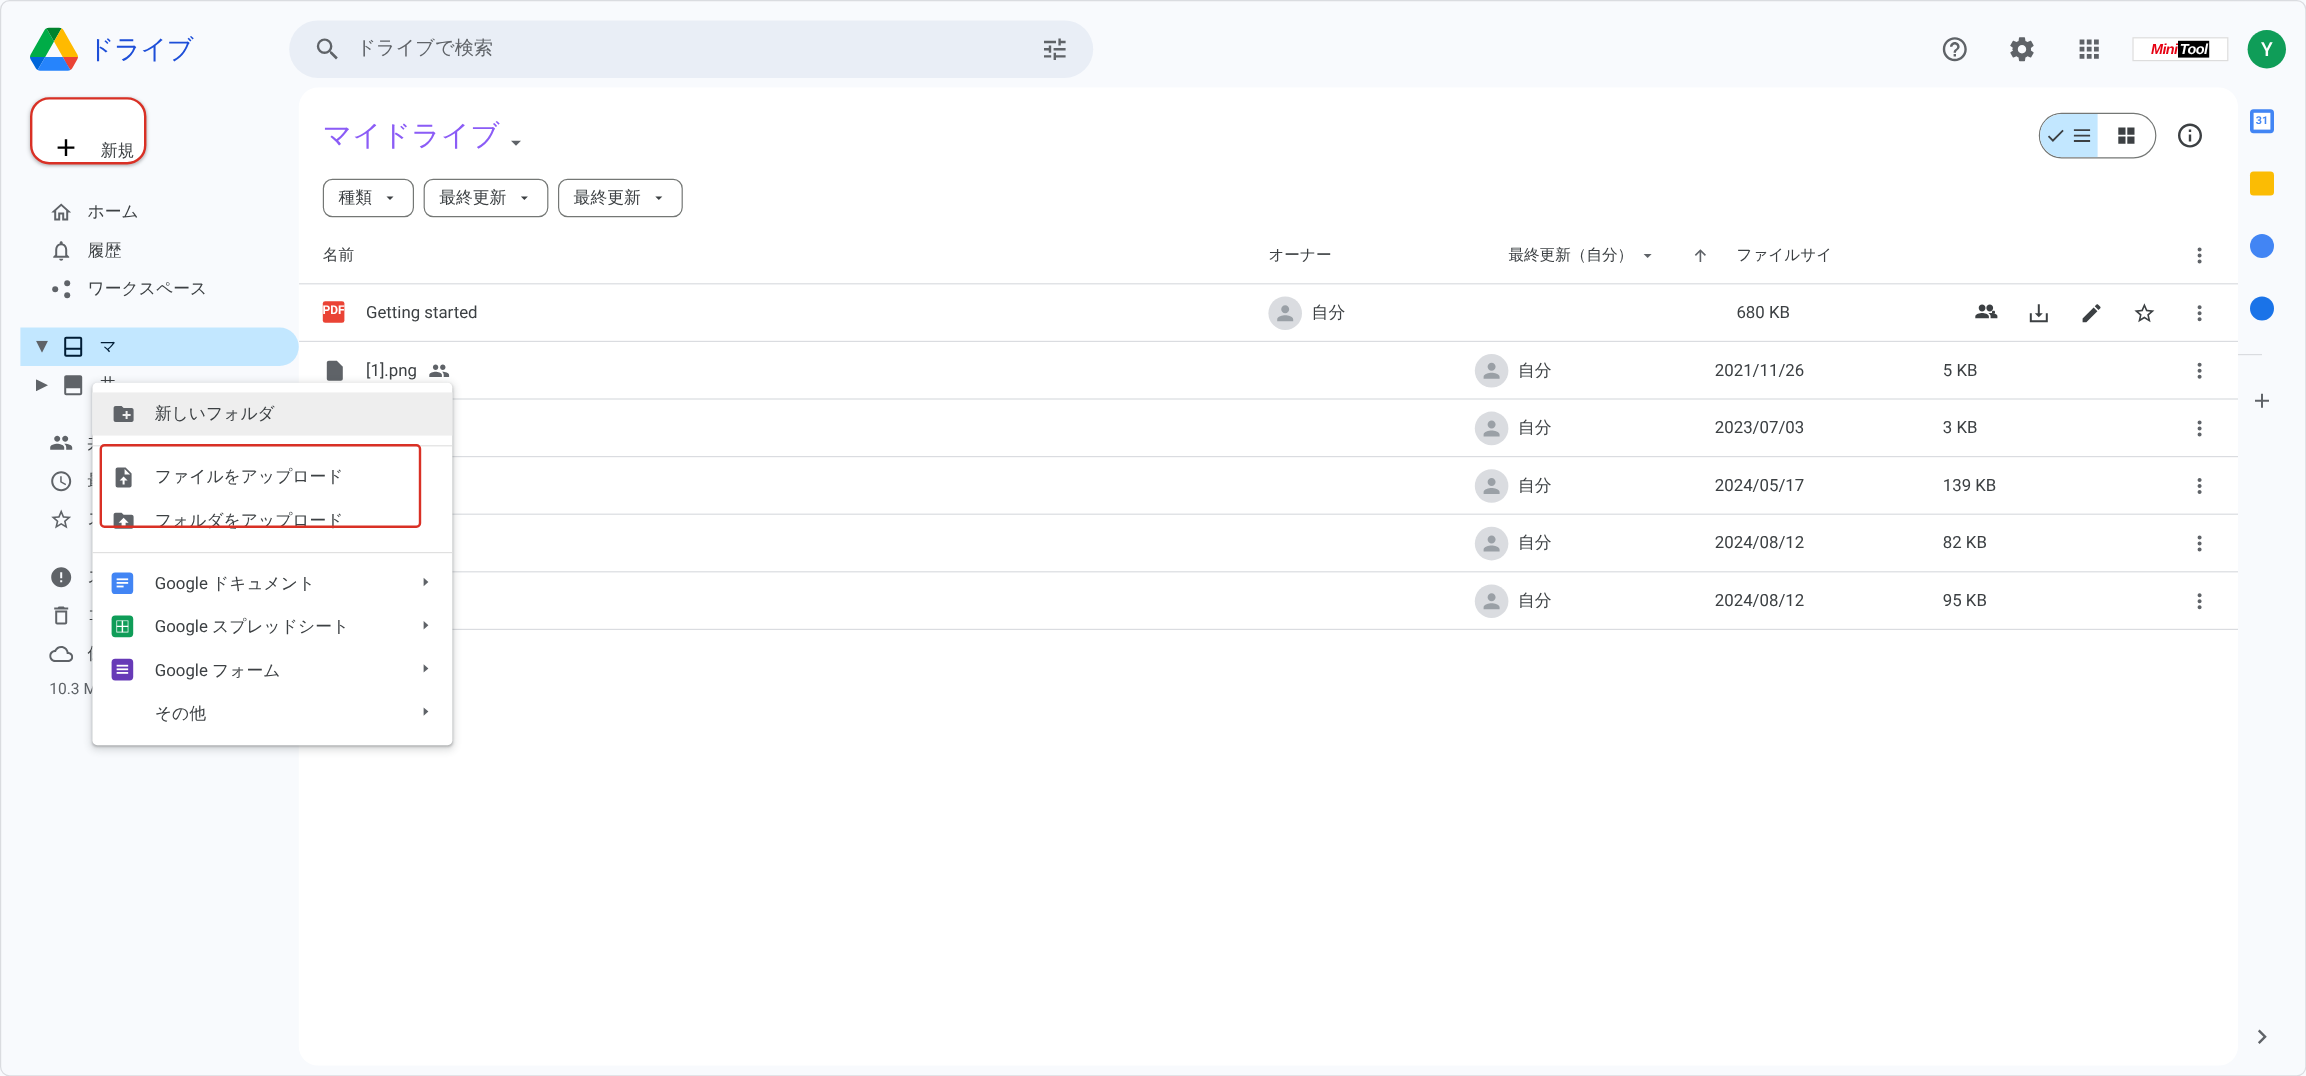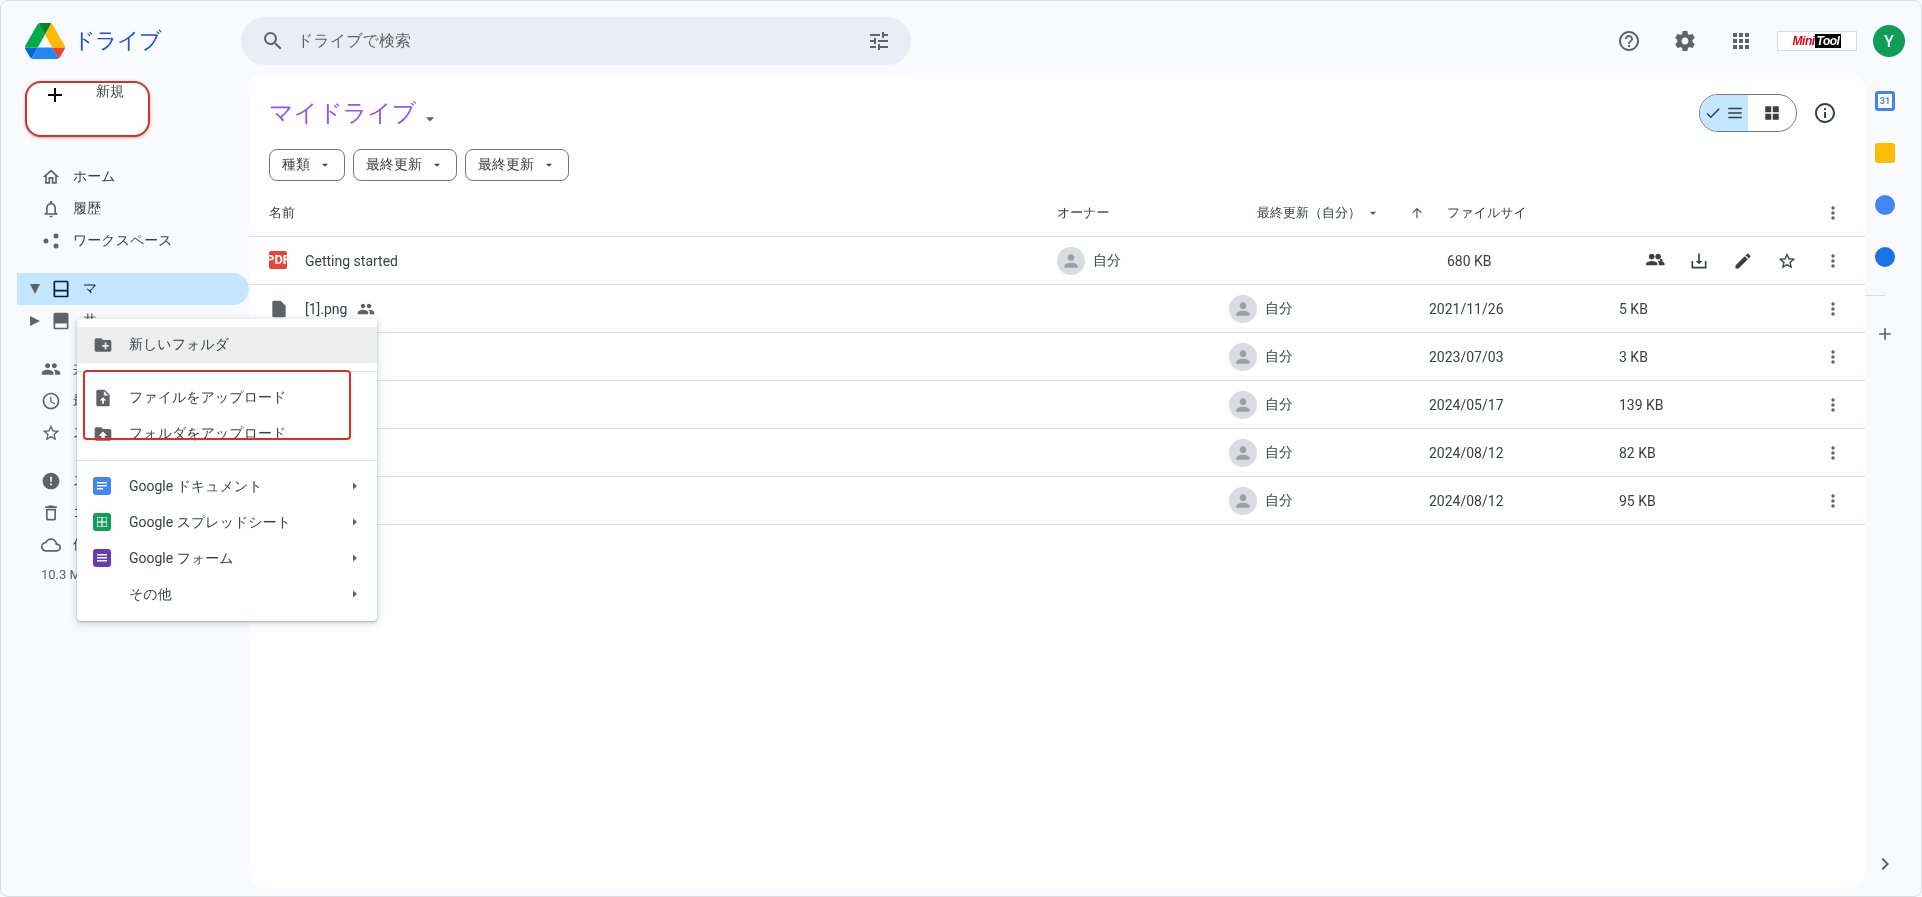--- a/index.html
+++ b/index.html
@@ -22,21 +22,21 @@
 .hicon { width: 40px; height: 40px; border-radius: 50%; display: flex; align-items: center; justify-content: center; cursor: pointer; }
 .hicon svg { width: 24px; height: 24px; fill: #5f6368; }
 .brand-img { width: 80px; height: 20px; background: #fff; border: 1px solid #ddd; display: flex; align-items: center; justify-content: center; font-family: Arial; font-weight: bold; font-size: 12px; font-style: italic; letter-spacing: -0.5px;}
 .brand-red { color: #e60012; }
 .brand-black { background:#000; color:#fff; padding:0 2px; }
 .avatar { width: 32px; height: 32px; border-radius: 50%; background: #0f9d58; color: #fff; display: flex; align-items: center; justify-content: center; font-weight: 500; font-size: 16px; }
 
 
 .body { display: flex; flex: 1; min-height: 0; }
 .sidebar { width: 240px; padding: 8px 0 0 8px; flex-shrink: 0; position: relative; }
-.new-btn { display: inline-flex; align-items: flex-start; gap: 29px; height: 56px; padding: 0 24px 0 16px; border-radius: 16px; background: #fff; box-shadow: 0 1px 2px rgba(0,0,0,.15), 0 1px 3px 1px rgba(0,0,0,.1); cursor: pointer; margin: 0 0 8px 8px; border: 2.5px solid #d93025; }
+.new-btn { display: inline-flex; align-items: flex-end; gap: 17px; height: 56px; padding: 0 8px 0 16px; border-radius: 16px; background: #fff; box-shadow: 0 1px 2px rgba(0,0,0,.15), 0 1px 3px 1px rgba(0,0,0,.1); cursor: pointer; margin: 0 0 8px 8px; border: 2.5px solid #d93025; }
 .new-btn svg { width: 24px; height: 24px; }
 .new-btn span { font-size: 14px; font-weight: 500; color: #3c4043; }
 .side-items { margin-top: 16px; }
 .side-item { display: flex; align-items: center; height: 32px; padding: 0 12px 0 24px; border-radius: 0 16px 16px 0; cursor: pointer; gap: 12px; font-size: 14px; color: #3c4043; position: relative; }
 .side-item.indent { padding-left: 12px; }
 .side-item.active { background: #c2e7ff; font-weight: 500; color:#001d35; }
 .side-item.active.highlighted-row { padding-left: 12px; }
 .expand-tri { width: 12px; height: 12px; display: flex; align-items: center; justify-content: center; margin-right: -2px; }
 .expand-tri svg { width:10px; height:10px; fill:#5f6368; }
 .side-ico { width: 20px; height: 20px; fill: #5f6368; flex-shrink: 0; }
@@ -333,21 +333,21 @@
           <div class="c-actions more-ico">
               <svg viewBox="0 0 24 24">
                 <path d="M12 8c1.1 0 2-.9 2-2s-.9-2-2-2-2 .9-2 2 .9 2 2 2zm0 2c-1.1 0-2 .9-2 2s.9 2 2 2 2-.9 2-2-.9-2-2-2zm0 6c-1.1 0-2 .9-2 2s.9 2 2 2 2-.9 2-2-.9-2-2-2z"></path>
               </svg>
             </div>
         </div>
         <div id="table-body">
             <div class="trow hovrow">
     <div class="c-name">
                 <span class="ftype-ico">
-                  <div style="width:18px;height:18px;background:#ea4335;border-radius:2px;display:flex;align-items:center;justify-content:center;color:#fff;font-size:13px;font-weight:bold">PDF</div>
+                  <div style="width:18px;height:18px;background:#ea4335;border-radius:2px;display:flex;align-items:center;justify-content:center;color:#fff;font-size:10px;font-weight:bold">PDF</div>
                 </span>
                 <span>Getting started</span>
               </div>
     <div class="c-owner">
                 <span class="owner-ava">
                   <svg viewBox="0 0 24 24">
                     <path d="M12 12c2.21 0 4-1.79 4-4s-1.79-4-4-4-4 1.79-4 4 1.79 4 4 4zm0 2c-2.67 0-8 1.34-8 4v2h16v-2c0-2.66-5.33-4-8-4z"></path>
                   </svg>
                 </span>
                 <span>自分</span>

